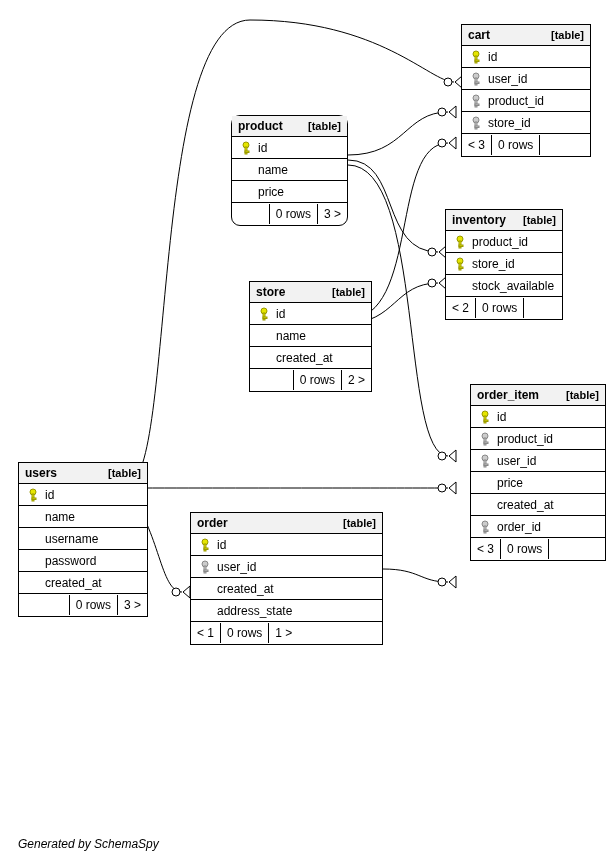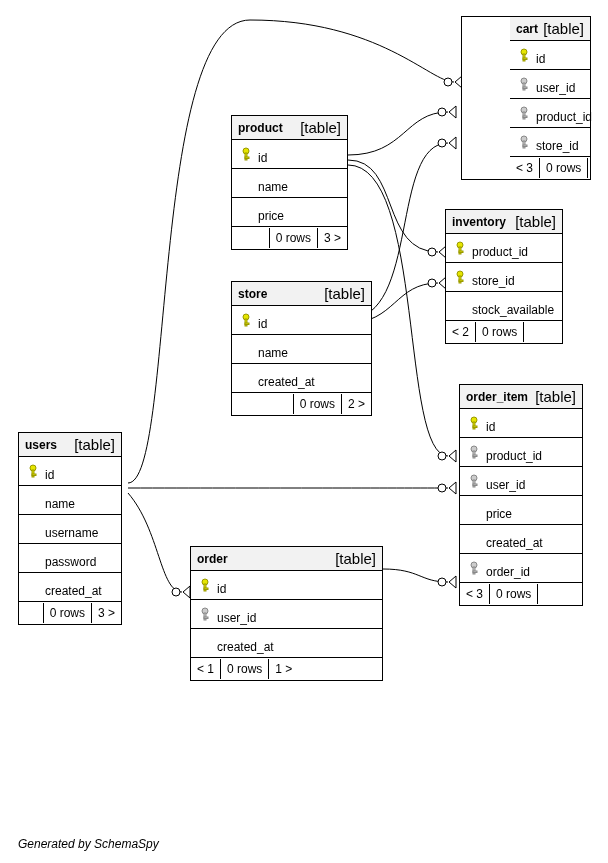--- a/index.html
+++ b/index.html
@@ -36,22 +36,22 @@
     display: flex;
     justify-content: space-between;
     align-items: center;
     background: #f2f2f2;
     border-bottom: 1px solid #000;
     padding: 3px 6px;
     font-weight: 700;
     box-sizing: border-box;
   }
   .tbl .hdr .type {
-    font-weight: 400;
-    font-size: 15px;
+    font-weight: 700;
+    font-size: 11px;
   }
   .tbl .row {
     display: flex;
     align-items: center;
     border-bottom: 1px solid #000;
     padding: 3px 6px;
     box-sizing: border-box;
     min-height: 22px;
   }
   .tbl .row:last-child { border-bottom: none; }
@@ -59,21 +59,20 @@
     width: 16px;
     flex: 0 0 16px;
     display:flex;
     align-items:center;
     justify-content:center;
   }
   .tbl .row .label {
     flex: 1;
     padding-left: 4px;
     white-space: nowrap;
-    margin-top: 8px;
   }
   .tbl .footer {
     display: flex;
     box-sizing: border-box;
     border-top: 0;
   }
   .tbl .footer .cell {
     border-right: 1px solid #000;
     padding: 3px 6px;
     box-sizing: border-box;
@@ -129,21 +128,21 @@
     <path d="M 348 323 C 395 323 395 283 438 283"></path>
     <circle cx="432" cy="283" r="4" fill="#fff" stroke="#000"></circle>
     <path d="M 439 283 L 446 277 M 439 283 L 446 289 M 446 277 L 446 289"></path>
 
     <path d="M 383 569 C 420 569 420 582 448 582"></path>
     <circle cx="442" cy="582" r="4" fill="#fff" stroke="#000"></circle>
     <path d="M 449 582 L 456 576 M 449 582 L 456 588 M 456 576 L 456 588"></path>
   </g>
 </svg>
 
-<div class="tbl" id="tbl-users" style="left:18px; top:432px; width:104px;">
+<div class="tbl" id="tbl-users" style="left:18px; top:462px; width:130px;">
   <div class="hdr">
     <span>users</span>
     <span class="type">[table]</span>
   </div>
 <div class="row">
         <span class="icon">
           <svg width="10" height="14" viewBox="0 0 10 14">
             <circle class="key-pk" cx="5" cy="4" r="3"></circle>
             <rect class="key-pk" x="4" y="6" width="2" height="7"></rect>
             <rect class="key-pk" x="4" y="10" width="4" height="1.5"></rect>
@@ -169,21 +168,21 @@
       </div>
       <div class="row footer-wrap" style="padding: 0px;">
         <div class="footer" style="flex: 1 1 0%;">
           <div class="cell spacer"></div>
           <div class="cell">0 rows</div>
           <div class="cell">3 &gt;</div>
         </div>
       </div>
     </div>
 
-<div class="tbl" id="tbl-product" style="left:231px; top:115px; width:117px;">
+<div class="tbl" id="tbl-product" style="left:231px; top:115px; width:117px;border-radius:9px;">
   <div class="hdr">
     <span>product</span>
     <span class="type">[table]</span>
   </div>
 <div class="row">
         <span class="icon">
           <svg width="10" height="14" viewBox="0 0 10 14">
             <circle class="key-pk" cx="5" cy="4" r="3"></circle>
             <rect class="key-pk" x="4" y="6" width="2" height="7"></rect>
             <rect class="key-pk" x="4" y="10" width="4" height="1.5"></rect>
@@ -201,21 +200,21 @@
       </div>
       <div class="row footer-wrap" style="padding: 0px;">
         <div class="footer" style="flex: 1 1 0%;">
           <div class="cell spacer"></div>
           <div class="cell">0 rows</div>
           <div class="cell">3 &gt;</div>
         </div>
       </div>
     </div>
 
-<div class="tbl" id="tbl-store" style="left:231px; top:281px; width:141px;">
+<div class="tbl" id="tbl-store" style="left:249px; top:281px; width:123px;">
   <div class="hdr">
     <span>store</span>
     <span class="type">[table]</span>
   </div>
 <div class="row">
         <span class="icon">
           <svg width="10" height="14" viewBox="0 0 10 14">
             <circle class="key-pk" cx="5" cy="4" r="3"></circle>
             <rect class="key-pk" x="4" y="6" width="2" height="7"></rect>
             <rect class="key-pk" x="4" y="10" width="4" height="1.5"></rect>
@@ -233,21 +232,21 @@
       </div>
       <div class="row footer-wrap" style="padding: 0px;">
         <div class="footer" style="flex: 1 1 0%;">
           <div class="cell spacer"></div>
           <div class="cell">0 rows</div>
           <div class="cell">2 &gt;</div>
         </div>
       </div>
     </div>
 
-<div class="tbl" id="tbl-order" style="left:190px; top:546px; width:193px;">
+<div class="tbl" id="tbl-order" style="left:190px; top:512px; width:193px;">
   <div class="hdr">
     <span>order</span>
     <span class="type">[table]</span>
   </div>
 <div class="row">
         <span class="icon">
           <svg width="10" height="14" viewBox="0 0 10 14">
             <circle class="key-pk" cx="5" cy="4" r="3"></circle>
             <rect class="key-pk" x="4" y="6" width="2" height="7"></rect>
             <rect class="key-pk" x="4" y="10" width="4" height="1.5"></rect>
@@ -262,30 +261,34 @@
             <rect class="key-fk" x="4" y="6" width="2" height="7"></rect>
             <rect class="key-fk" x="4" y="10" width="4" height="1.5"></rect>
           </svg>
         </span>
         <span class="label">user_id</span>
       </div>
       <div class="row">
         <span class="icon"></span>
         <span class="label">created_at</span>
       </div>
+      <div class="row">
+        <span class="icon"></span>
+        <span class="label">address_state</span>
+      </div>
       <div class="row footer-wrap" style="padding: 0px;">
         <div class="footer" style="flex: 1 1 0%;">
           <div class="cell">&lt; 1</div>
           <div class="cell">0 rows</div>
           <div class="cell">1 &gt;</div>
         </div>
       </div>
     </div>
 
-<div class="tbl" id="tbl-cart" style="left:461px; top:16px; width:130px;padding-left:48px;">
+<div class="tbl" id="tbl-cart" style="left:461px; top:24px; width:130px;">
   <div class="hdr">
     <span>cart</span>
     <span class="type">[table]</span>
   </div>
 <div class="row">
         <span class="icon">
           <svg width="10" height="14" viewBox="0 0 10 14">
             <circle class="key-pk" cx="5" cy="4" r="3"></circle>
             <rect class="key-pk" x="4" y="6" width="2" height="7"></rect>
             <rect class="key-pk" x="4" y="10" width="4" height="1.5"></rect>
@@ -363,21 +366,21 @@
       </div>
       <div class="row footer-wrap" style="padding: 0px;">
         <div class="footer" style="flex: 1 1 0%;">
           <div class="cell">&lt; 2</div>
           <div class="cell">0 rows</div>
           <div class="cell spacer"></div>
         </div>
       </div>
     </div>
 
-<div class="tbl" id="tbl-order_item" style="left:459px; top:384px; width:124px;">
+<div class="tbl" id="tbl-order_item" style="left:470px; top:384px; width:136px;">
   <div class="hdr">
     <span>order_item</span>
     <span class="type">[table]</span>
   </div>
 <div class="row">
         <span class="icon">
           <svg width="10" height="14" viewBox="0 0 10 14">
             <circle class="key-pk" cx="5" cy="4" r="3"></circle>
             <rect class="key-pk" x="4" y="6" width="2" height="7"></rect>
             <rect class="key-pk" x="4" y="10" width="4" height="1.5"></rect>

